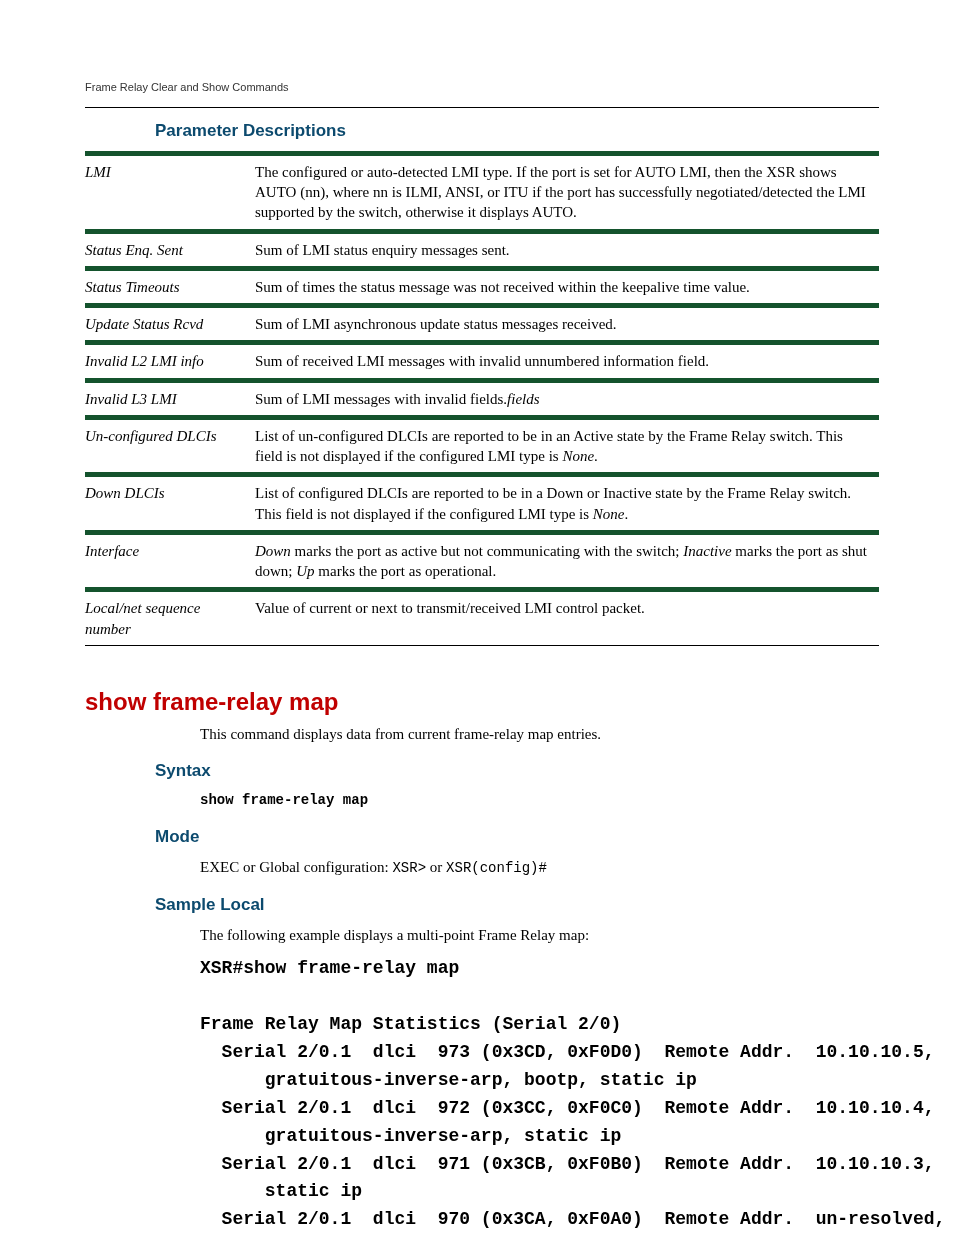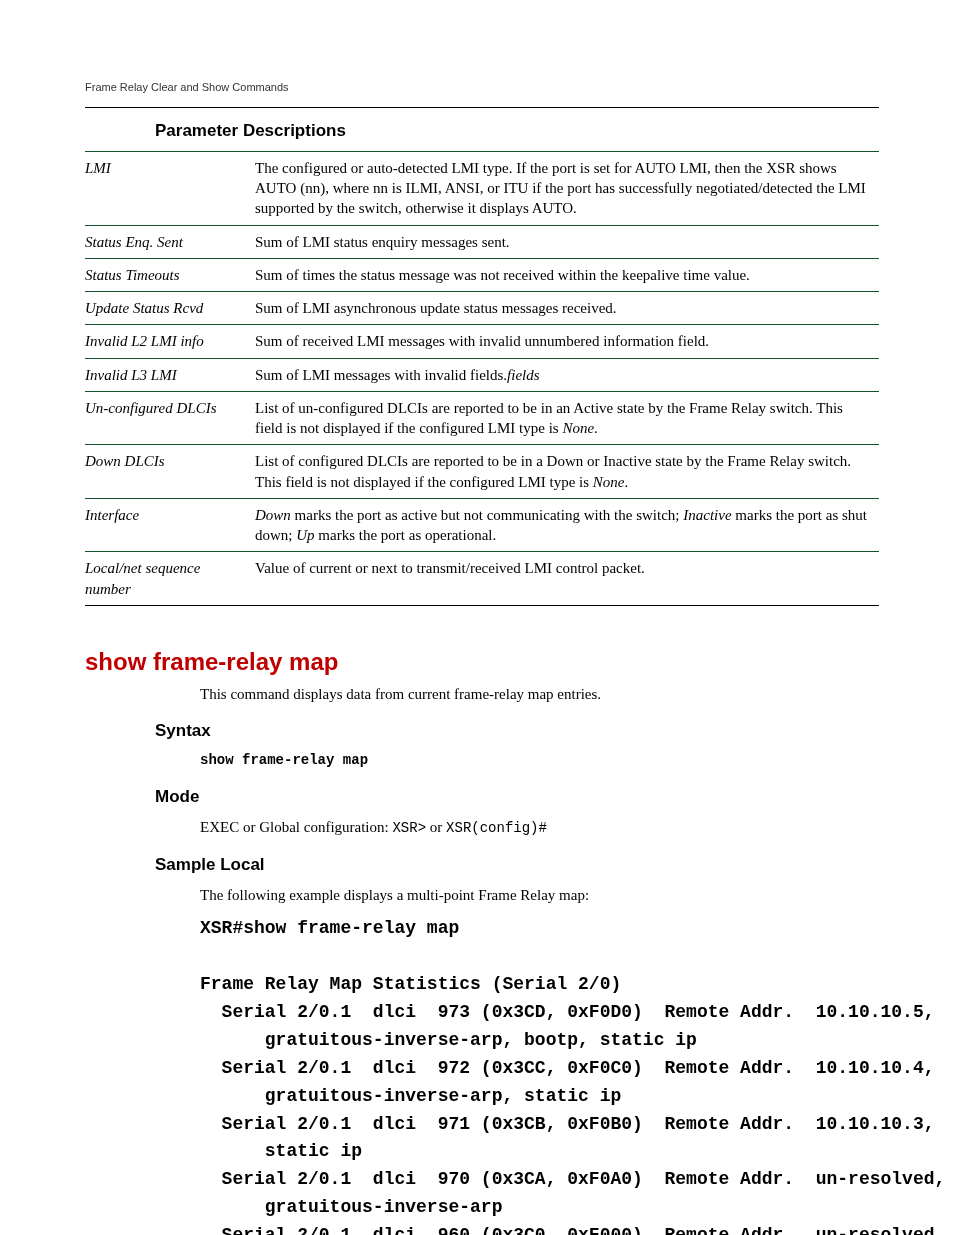--- a/index.html
+++ b/index.html
@@ -20,21 +20,21 @@
     margin-bottom: 12px;
   }
   .header-rule {
     border: none;
     border-top: 1px solid #000;
     margin: 0 0 12px 0;
   }
   .sec-heading {
     font-family: Arial, Helvetica, sans-serif;
     font-weight: bold;
-    color: #000000;
+    color: #0c4a6e;
     font-size: 17px;
     margin: 16px 0 8px 70px;
   }
   .sec-heading.first {
     margin-top: 0;
   }
   .cmd-heading {
     font-family: Arial, Helvetica, sans-serif;
     font-weight: bold;
     color: #c00000;
@@ -43,21 +43,21 @@
   }
   table.params {
     width: 100%;
     border-collapse: collapse;
     margin-left: 0;
     font-size: 15px;
   }
   table.params td {
     vertical-align: top;
     padding: 6px 6px 6px 0;
-    border-top: 1px solid #14532d;
+    border-top: 5px solid #14532d;
   }
   table.params tr:last-child td {
     border-bottom: 1px solid #000;
   }
   table.params td.pname {
     font-style: italic;
     width: 160px;
     padding-right: 10px;
   }
   .body-text {

